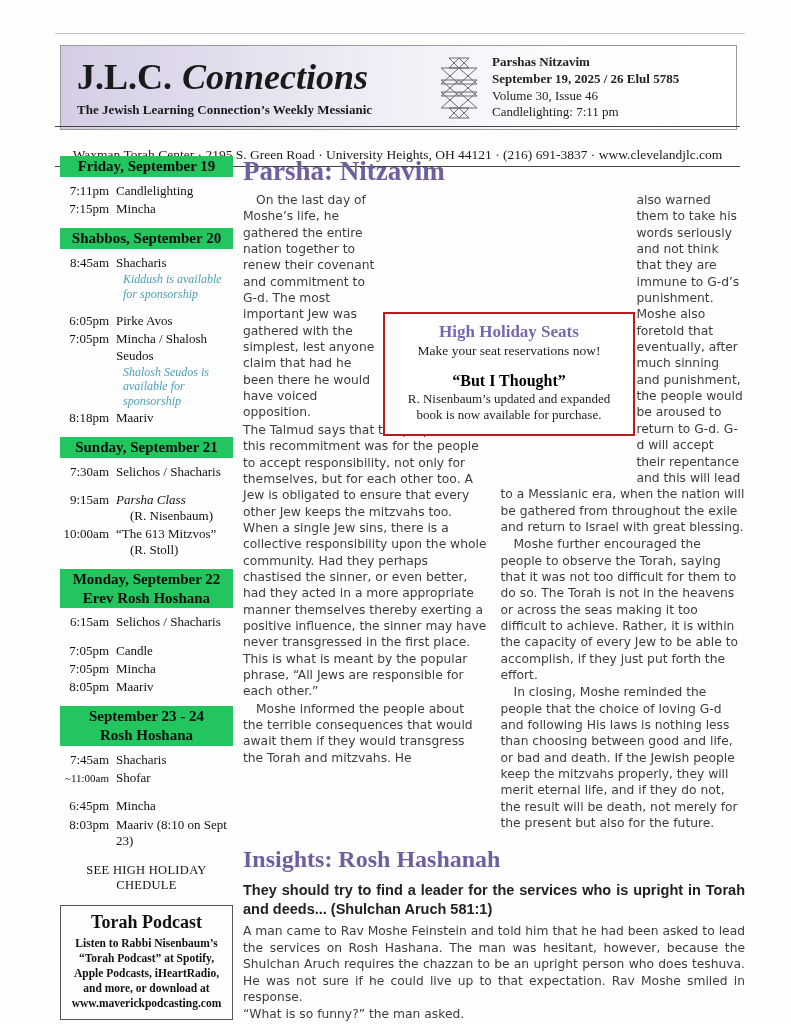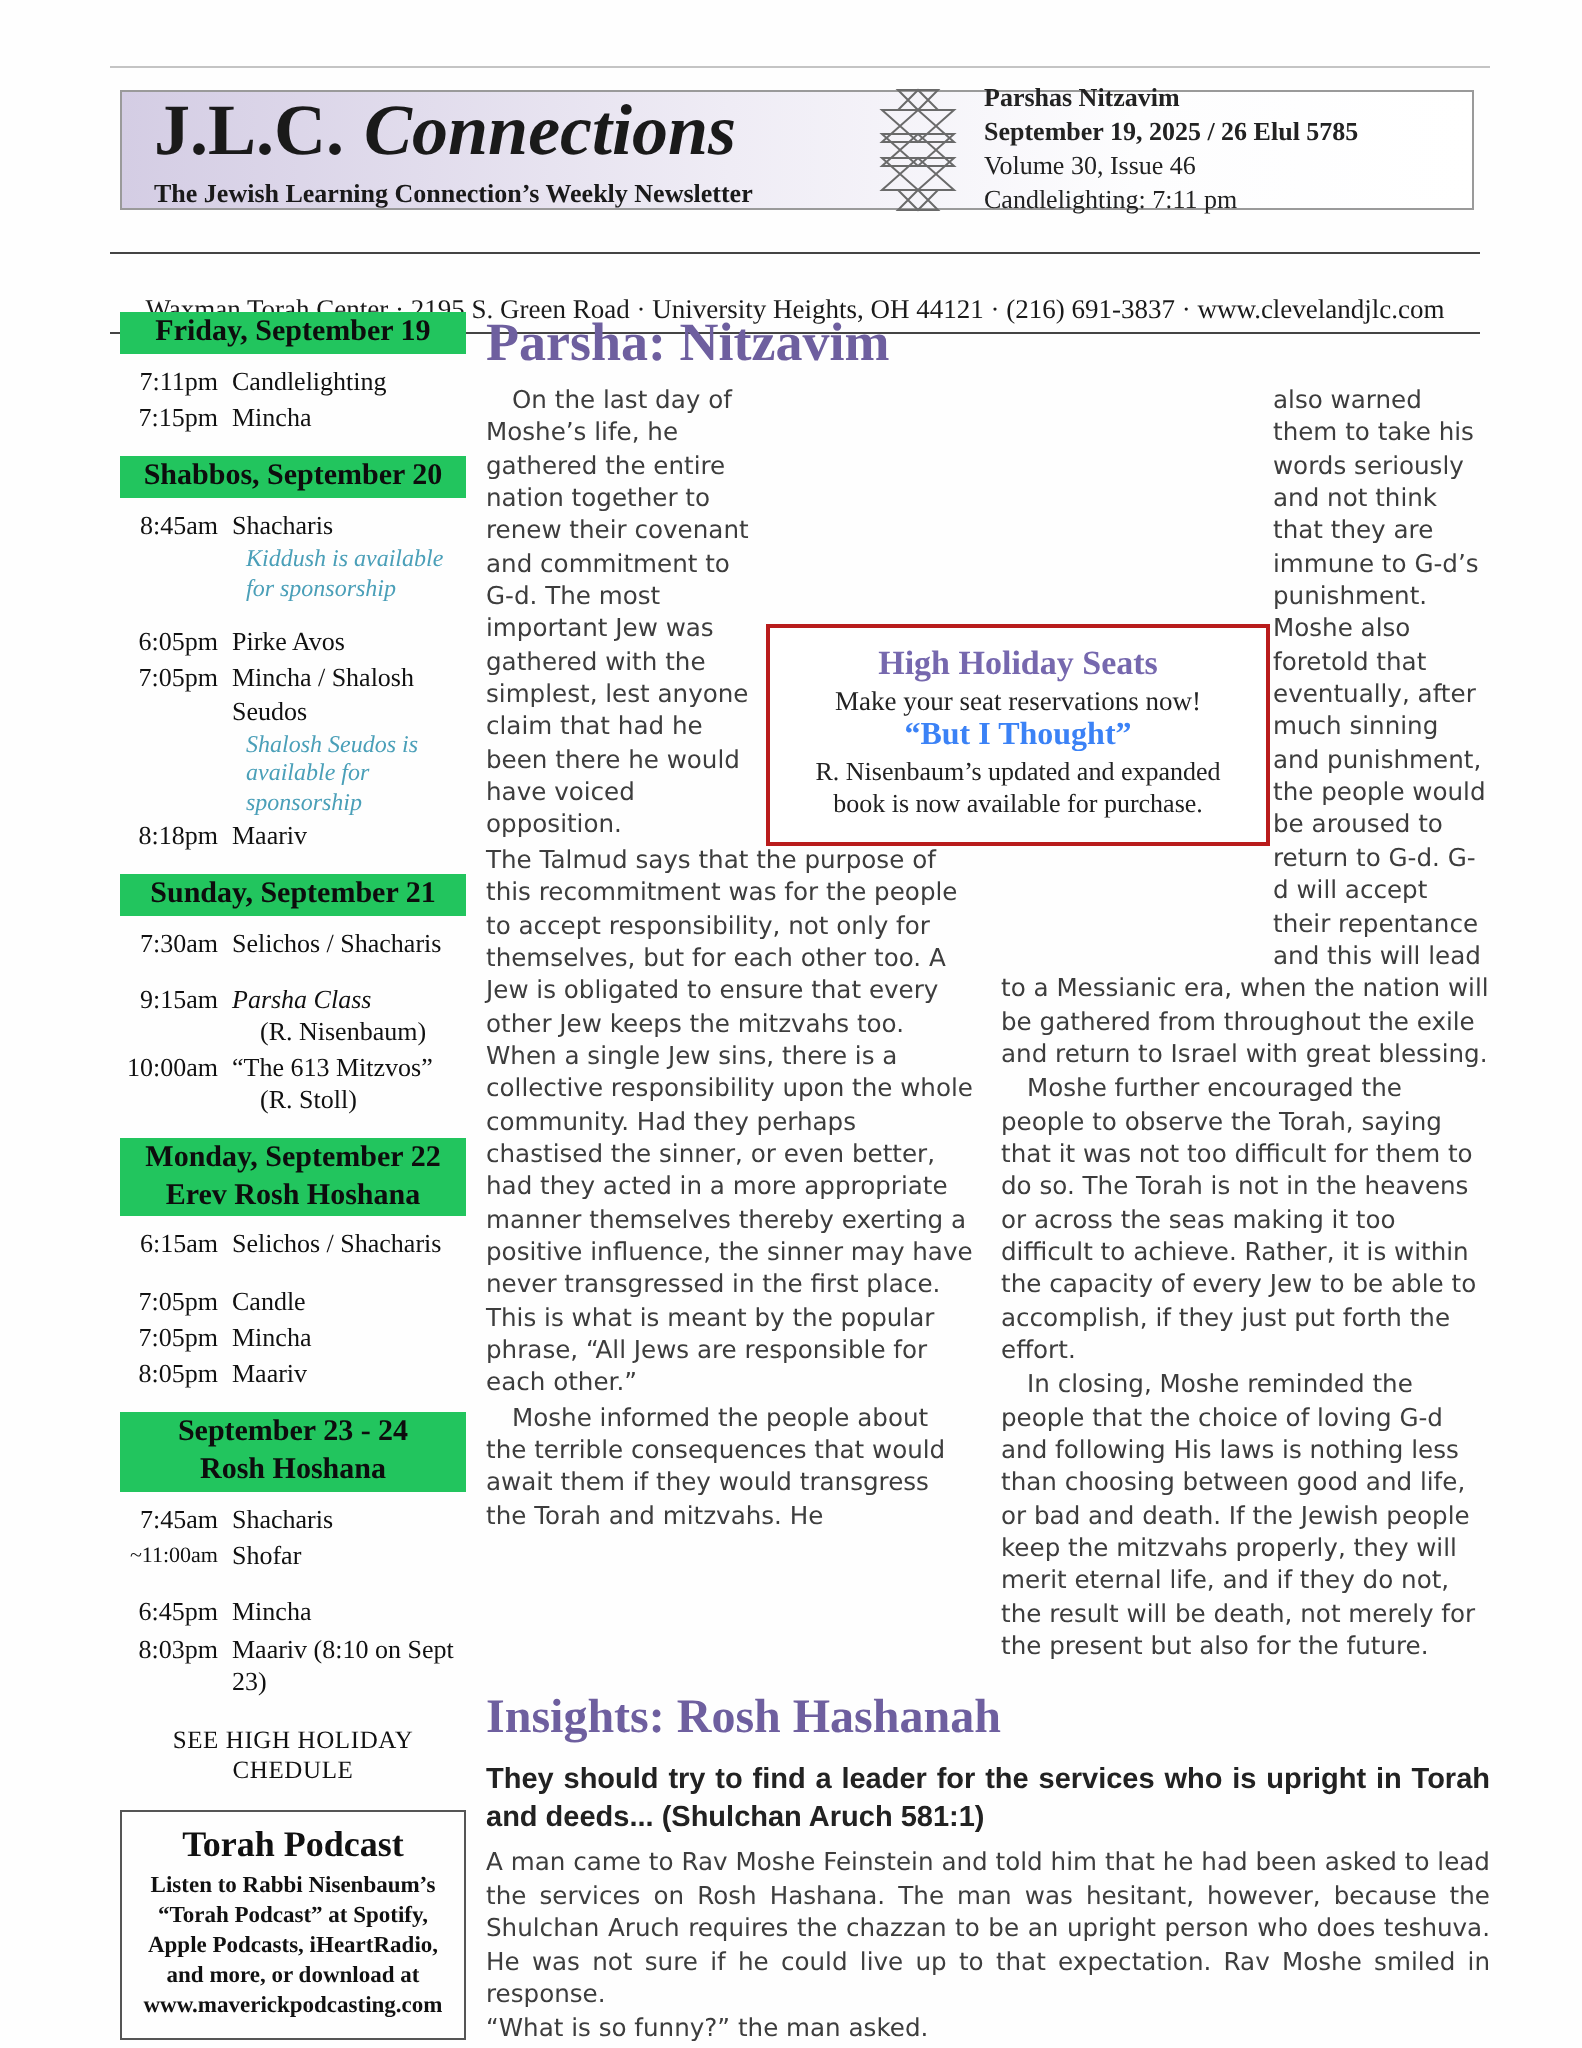--- a/index.html
+++ b/index.html
@@ -5,21 +5,21 @@
   * { margin: 0; padding: 0; box-sizing: border-box; }
   body { background: #ffffff; font-family: "Liberation Serif", serif; }
   .page {
     position: relative; width: 791px; height: 1024px; margin: 0 auto;
     background: #fefefe; overflow: hidden; color: #111;
   }
   .top-rule { position: absolute; top: 33px; left: 55px; width: 690px; height: 1px; background: #c4c4c4; }
 
   
   .masthead {
-    position: absolute; left: 60px; top: 45px; width: 677px; height: 60px;
+    position: absolute; left: 60px; top: 45px; width: 677px; height: 85px;
     border: 1px solid #9a9a9a;
     background: linear-gradient(to right, #d4cde4 0%, #efecf5 45%, #fdfdfe 75%, #ffffff 100%);
     display: flex; align-items: center;
   }
   .mast-left { flex: 1; padding: 6px 0 4px 16px; }
   .jlc-title { font-size: 36px; font-weight: bold; color: #1a1a1a; line-height: 1.05; }
   .jlc-title .abbr { font-style: normal; }
   .jlc-title .rest { font-style: italic; margin-left: 10px; }
   .tagline { font-size: 13px; font-weight: bold; margin-top: 5px; color: #1a1a1a; }
   .mast-right { display: flex; align-items: center; gap: 10px; padding-right: 22px; width: 300px; }
@@ -64,42 +64,42 @@
   .twocol p { margin-bottom: 1px; }
   .twocol p.ind { text-indent: 13px; }
   .spacer-r { float: right; width: 112px; height: 108px; margin-top: 116px; }
   .spacer-l { float: left; width: 136px; height: 148px; margin-top: 144px; }
   .callout {
     position: absolute; left: 140px; top: 120px; width: 252px;
     border: 2px solid #b91c1c; background: #fff; text-align: center; padding: 8px 10px 10px 10px;
   }
   .callout .t1 { font-size: 17px; font-weight: bold; color: #7668ae; }
   .callout .l1 { font-size: 13.5px; color: #222; margin-top: 1px; }
-  .callout .t2 { font-size: 16px; font-weight: bold; color: #3b82f6; }
+  .callout .t2 { font-size: 16px; font-weight: bold; color: #000000; margin-top: 13px; }
   .callout .l2 { font-size: 13px; color: #222; margin-top: 1px; line-height: 1.25; }
 
   .insights-h, .dyk-h { font-size: 24px; margin: 14px 0 8px 0; }
   .sub-bold { font-family: "Liberation Sans", sans-serif; font-weight: bold; font-size: 14.5px;
     line-height: 1.3; color: #222; text-align: justify; margin-bottom: 4px; }
   .jtext { font-family: "DejaVu Sans", sans-serif; font-size: 12.3px; line-height: 1.35;
     color: #3d3d3d; text-align: justify; }
   .jtext p { margin: 0; }
 </style>
 </head>
 <body>
 
 <div class="page">
   <div class="top-rule"></div>
 
   <div class="masthead">
     <div class="mast-left">
       <div class="jlc-title">
         <span class="abbr">J.L.C.</span><span class="rest">Connections</span>
       </div>
-      <div class="tagline">The Jewish Learning Connection’s Weekly Newsletter</div>
+      <div class="tagline">The Jewish Learning Connection’s Weekly Messianic</div>
     </div>
     <div class="mast-right">
       <span class="logo">
         <svg width="46" height="64" viewBox="0 0 46 64" fill="none" stroke="#6a6a6a" stroke-width="1">
           <path d="M13 2 H33 L23 12 Z M13 12 H33 L23 2 Z"></path>
           <path d="M5 12 H41 L23 28 Z M5 28 H41 L23 12 Z"></path>
           <path d="M5 24 H41 L23 40 Z M5 40 H41 L23 24 Z"></path>
           <path d="M5 36 H41 L23 52 Z M5 52 H41 L23 36 Z"></path>
           <path d="M13 52 H33 L23 62 Z M13 62 H33 L23 52 Z"></path>
         </svg>

